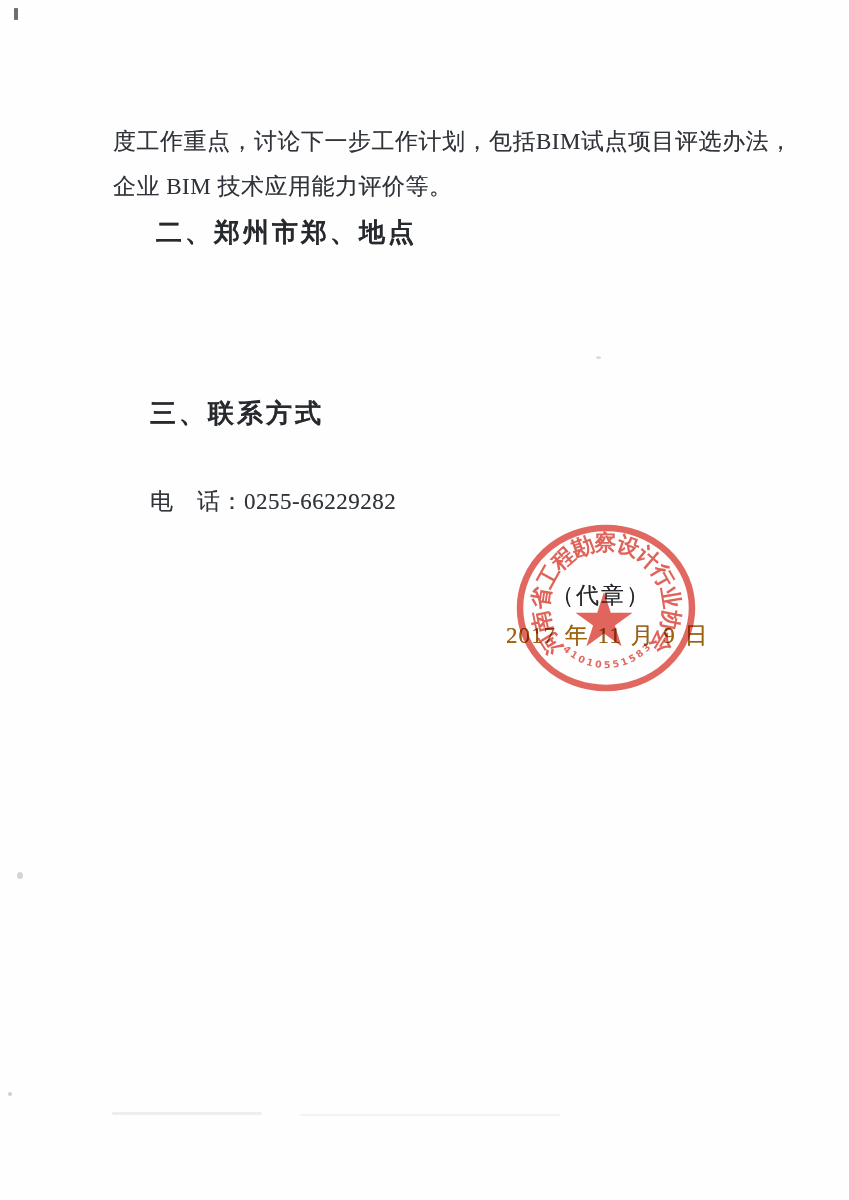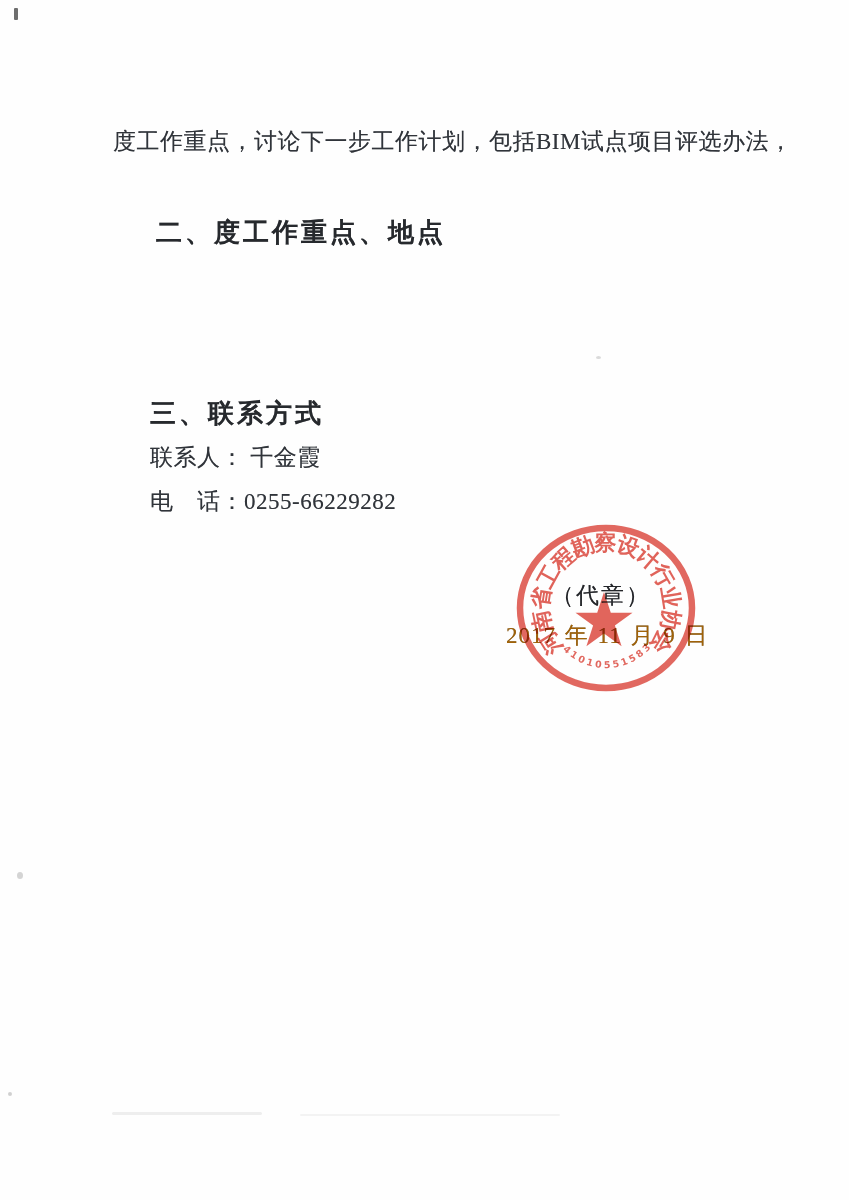--- a/index.html
+++ b/index.html
@@ -82,27 +82,27 @@
   .a-speck3{left:596px;top:356px;width:5px;height:3px;background:#d6d6d6;border-radius:50%;opacity:.9;}
   .a-streak{left:112px;top:1112px;width:150px;height:3px;background:#eeeeee;border-radius:2px;}
   .a-streak2{left:300px;top:1114px;width:260px;height:2px;background:#f3f3f3;border-radius:2px;}
 </style>
 </head>
 <body>
 
 <div class="page">
 
   <div class="tline l1">度工作重点，讨论下一步工作计划，包括BIM试点项目评选办法，</div>
+  <div class="tline l2">企业 BIM 技术应用能力评价等。</div>
 
-  <div class="tline heading h2">二、度工作重点、地点</div>
+  <div class="tline heading h2">二、郑州市郑、地点</div>
 
 
   <div class="tline heading h3">三、联系方式</div>
 
-  <div class="tline l6">联系人： 千金霞</div>
   <div class="tline l7">电　话：0255-66229282</div>
 
   <div class="stamp">
     <svg viewBox="0 0 200 185">
       <defs>
         <path id="arcTop" d="M 57 131 A 58 58 0 1 1 139 131" fill="none"></path>
         <path id="arcBottom" d="M 52 128.6 A 60 60 0 0 0 144 128.6" fill="none"></path>
       </defs>
       <ellipse class="stamp-ring" cx="98" cy="90" rx="86" ry="80" stroke="#dc4e44"></ellipse>
       <text class="stamp-arc-text" fill="#dc4e44">

